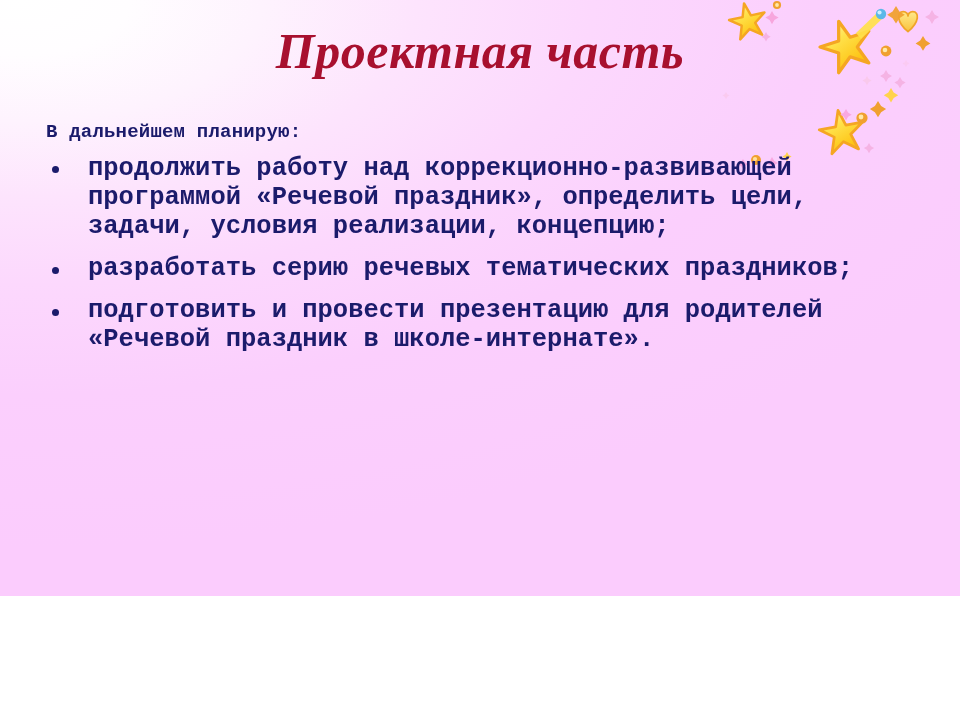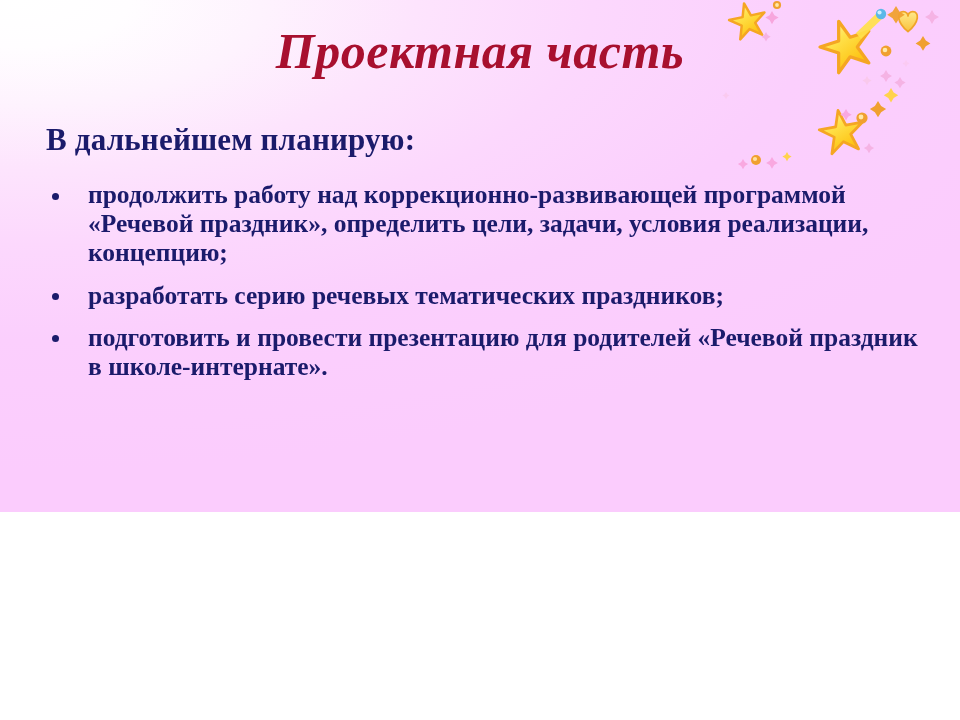--- a/index.html
+++ b/index.html
@@ -5,21 +5,21 @@
 <style>
   html, body {
     margin: 0;
     padding: 0;
     background: #ffffff;
   }
 
   #slide {
     position: relative;
     width: 960px;
-    height: 512px;
+    height: 596px;
     overflow: hidden;
     
     background-color: #fbcdfd;
     background-image:
       radial-gradient(ellipse 115% 92% at 2% 0%,
         #ffffff 0%,
         #fffdff 10%,
         #fef3fe 22%,
         #fde4fd 36%,
         #fcd8fd 52%,
@@ -63,23 +63,24 @@
     left: 44px;
     top: 122px;
     width: 880px;
     color: #1b1b6b;
     font-weight: bold;
     font-size: 25.5px;
     line-height: 1.14;
   }
 
   .lead-line {
-    margin: 0 0 23px 2px;
-    font-size: 31px;
+    margin: 0 0 10px 2px;
+    font-size: 19px;
     letter-spacing: 0.2px;
+    font-family: Liberation Mono, monospace;
   }
 
   ul.bullet-list {
     list-style: none;
     margin: 0;
     padding: 0;
   }
 
   ul.bullet-list > li {
     position: relative;
@@ -91,21 +92,21 @@
   .bullet-dot {
     position: absolute;
     left: 8px;
     top: 0.50em;
     width: 7px;
     height: 7px;
     border-radius: 50%;
     background: #1b1b6b;
   }
 
-  .bullet-text { display: block; }
+  .bullet-text { display: block; font-family: Liberation Mono, monospace; }
 </style>
 </head>
 <body>
 
 <div id="slide">
 
   <div class="decor-layer">
     <svg viewBox="0 0 250 210" xmlns="http://www.w3.org/2000/svg" aria-hidden="true">
       <defs>
 

